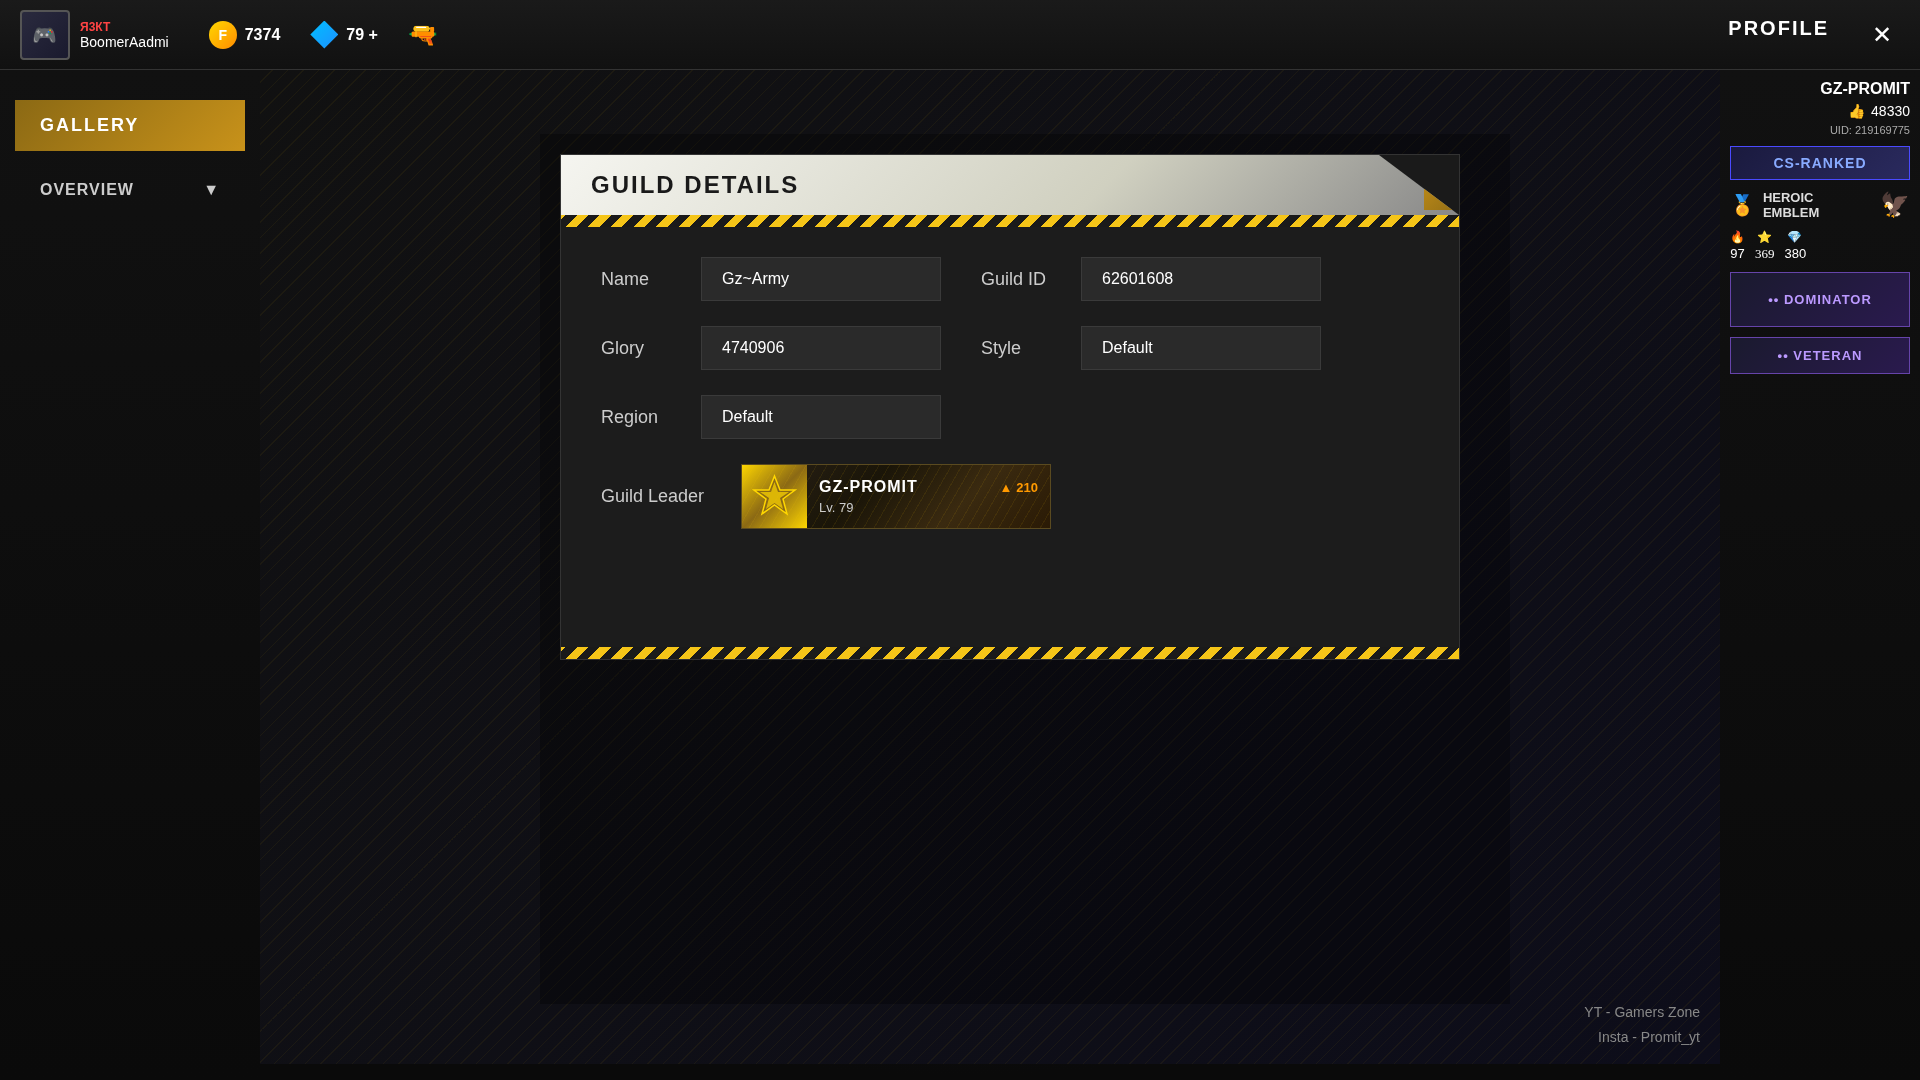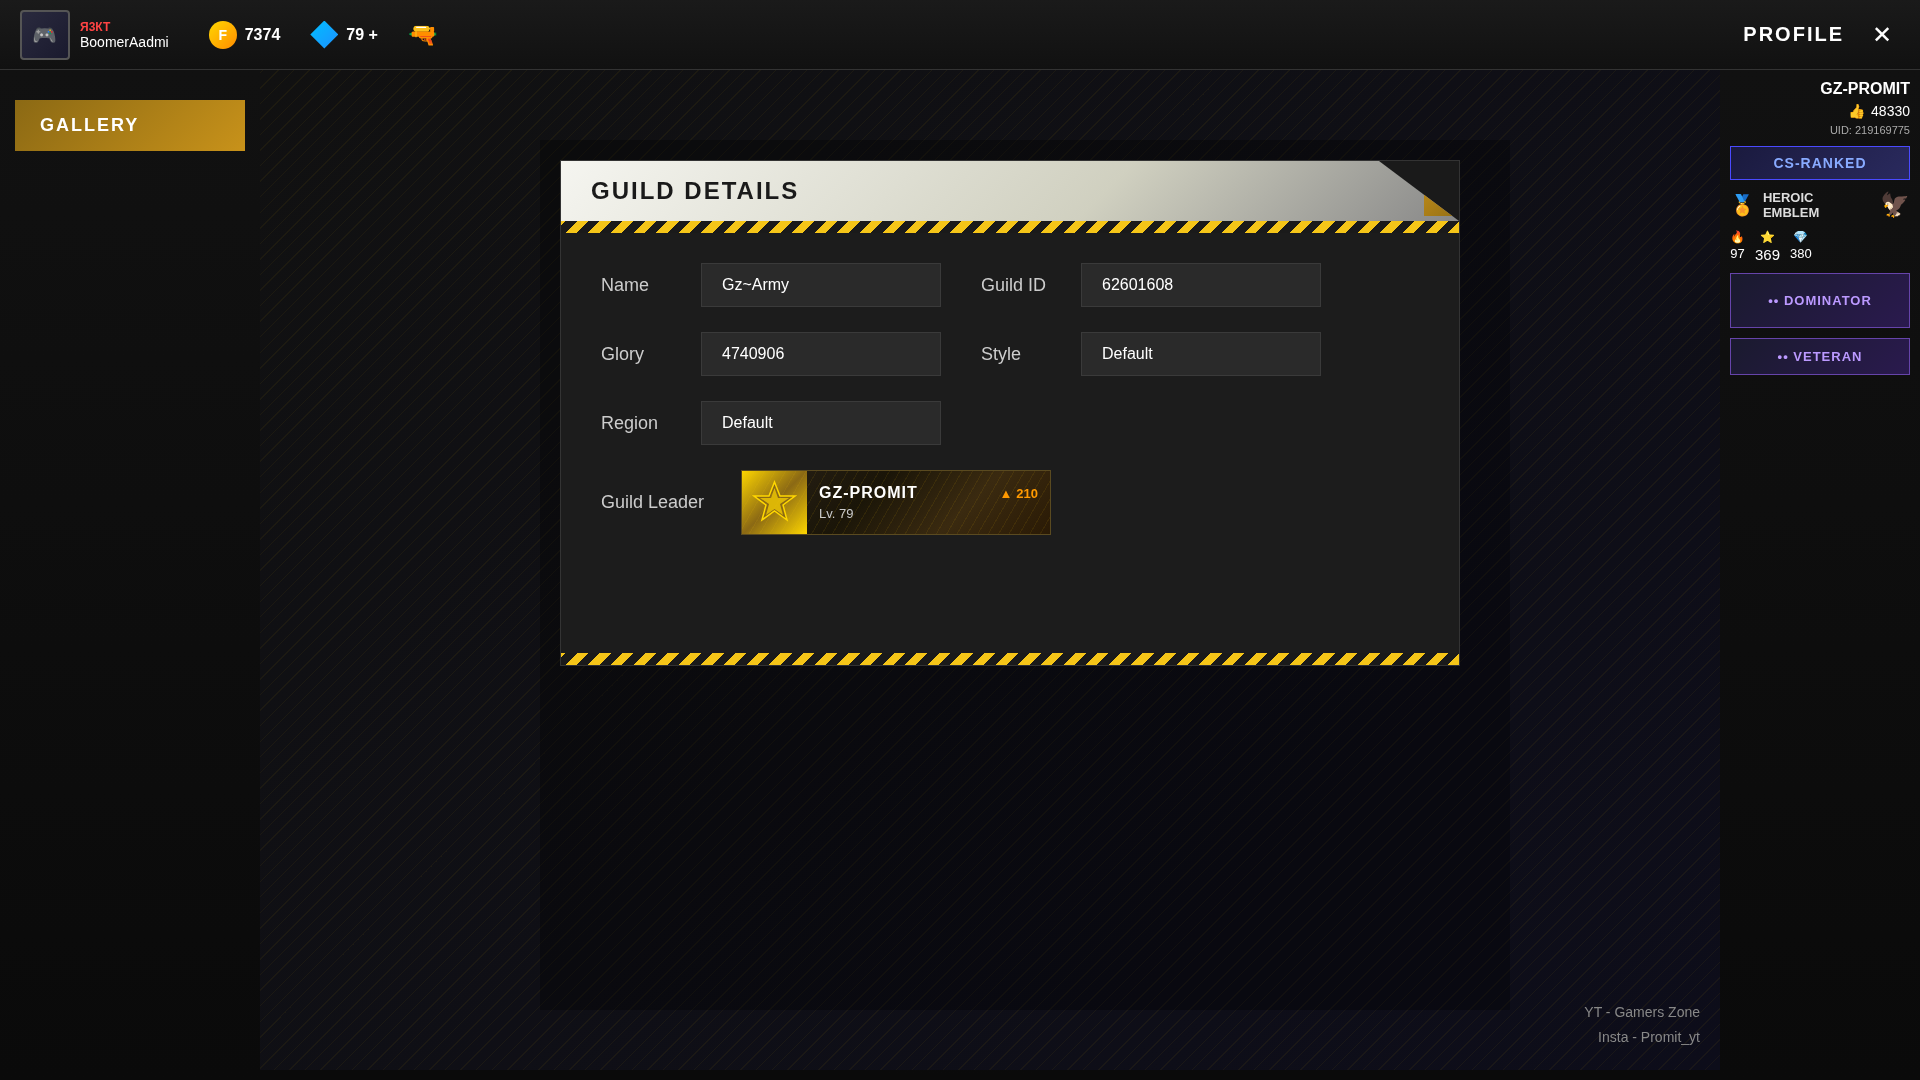--- a/index.html
+++ b/index.html
@@ -95,22 +95,22 @@
     .diamond-icon {
       width: 28px;
       height: 28px;
       background: linear-gradient(135deg, #00bfff, #1e90ff);
       clip-path: polygon(50% 0%, 100% 50%, 50% 100%, 0% 50%);
     }
 
     .top-bar-right {
       margin-left: auto;
       display: flex;
-      align-items: center;
-      gap: 20px;
+      align-items: flex-start;
+      gap: 35px;
     }
 
     .profile-btn {
       color: #fff;
       font-size: 20px;
       font-weight: bold;
       letter-spacing: 2px;
     }
 
     .close-x-btn {
@@ -261,21 +261,21 @@
       padding: 10px;
       font-size: 13px;
       font-weight: bold;
       letter-spacing: 1px;
       cursor: pointer;
     }
 
     
     .main-content {
       position: absolute;
-      top: 60px;
+      top: 54px;
       left: 260px;
       right: 200px;
       height: calc(100% - 70px);
       background: linear-gradient(135deg, #111 0%, #0d0d1a 100%);
       display: flex;
       align-items: center;
       justify-content: center;
     }
 
     
@@ -536,20 +536,24 @@
     </div>
   </div>
   <div class="top-bar-right">
     <span class="profile-btn">PROFILE</span>
     <button class="close-x-btn">✕</button>
   </div>
 </div>
 
 <div class="left-sidebar">
   <button class="gallery-btn">GALLERY</button>
+  <button class="overview-btn">
+    <span>OVERVIEW</span>
+    <span>▼</span>
+  </button>
 </div>
 
 <div class="right-sidebar">
   <div class="profile-header-right">
     <span class="player-name-right">GZ-PROMIT</span>
     <div class="likes-row">
       <span>👍</span>
       <span>48330</span>
     </div>
     <div class="uid-row">
@@ -565,21 +569,21 @@
     </div>
     <span style="font-size:24px;margin-left:auto;">🦅</span>
   </div>
   <div class="stats-row">
     <div class="stat-item">
       <span>🔥</span>
       <span style="color:#fff;font-size:13px;">97</span>
     </div>
     <div class="stat-item">
       <span>⭐</span>
-      <span style="color:#fff;font-size:15px;">369</span>
+      <span style="color:#fff;font-size:13px;font-family:Liberation Serif, serif;">369</span>
     </div>
     <div class="stat-item">
       <span>💎</span>
       <span style="color:#fff;font-size:13px;">380</span>
     </div>
   </div>
   <button class="dominator-btn">
     <span>•• </span><span>DOMINATOR</span>
   </button>
   <button class="veteran-btn">

